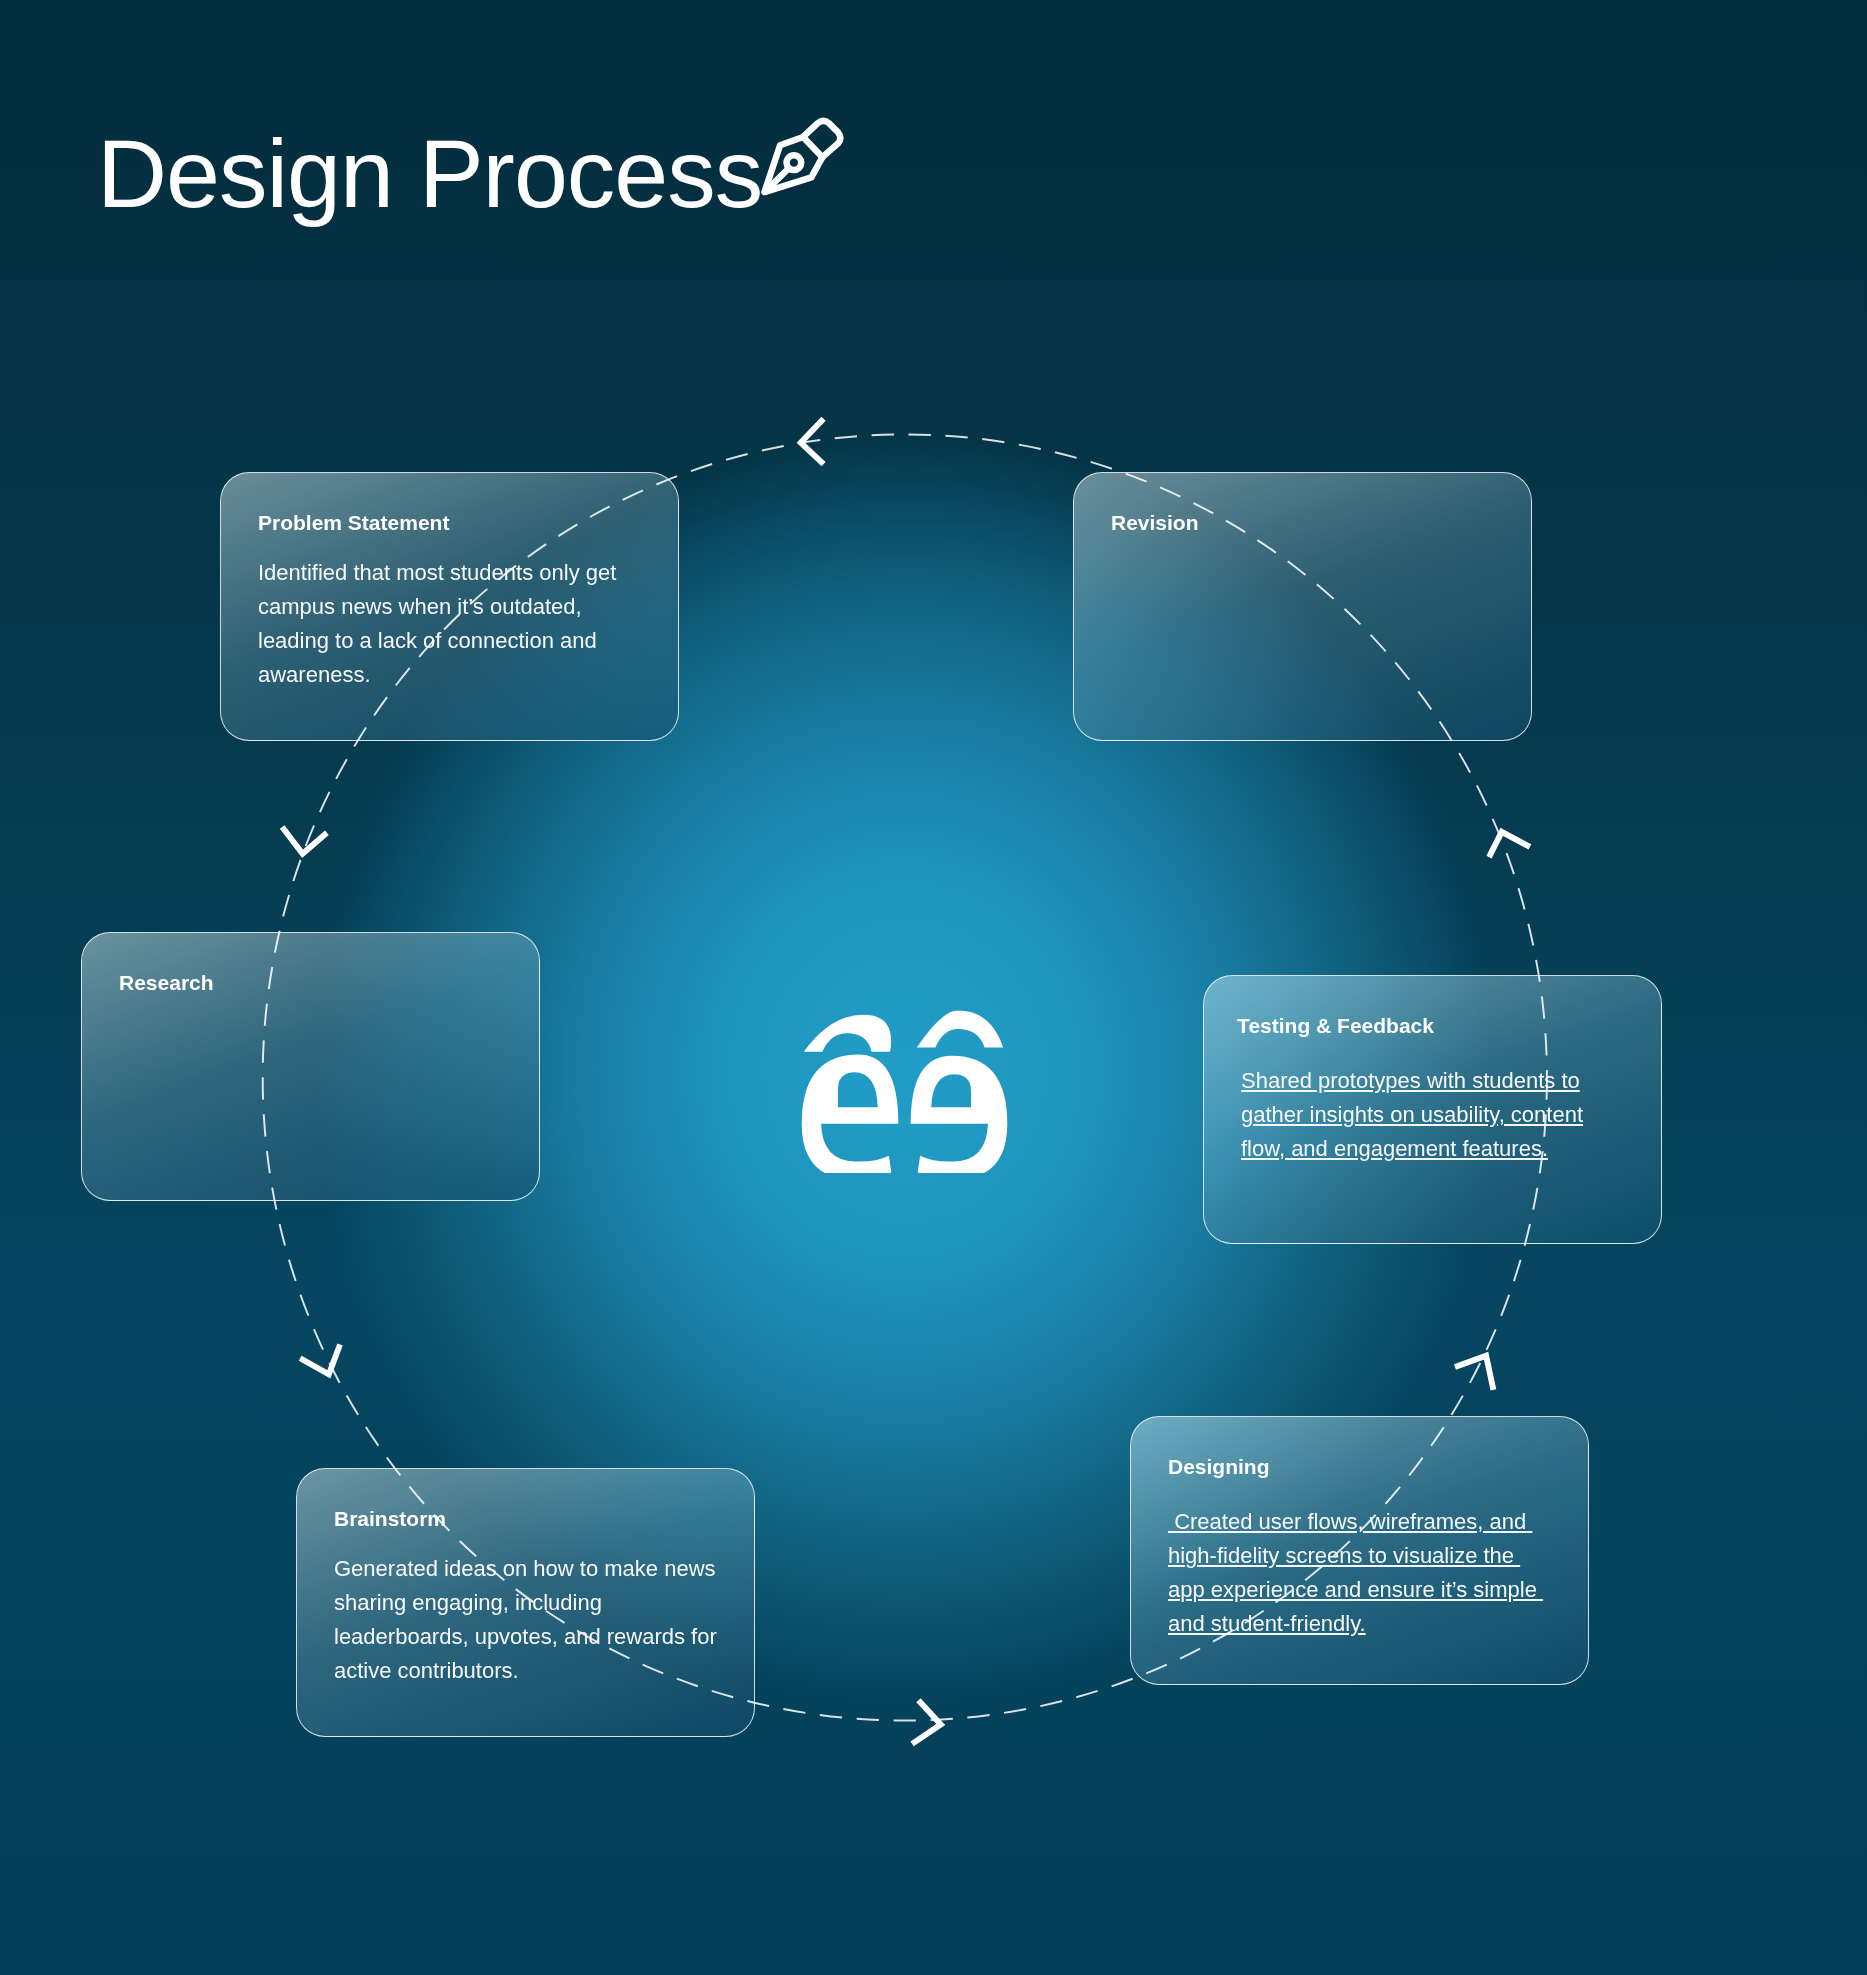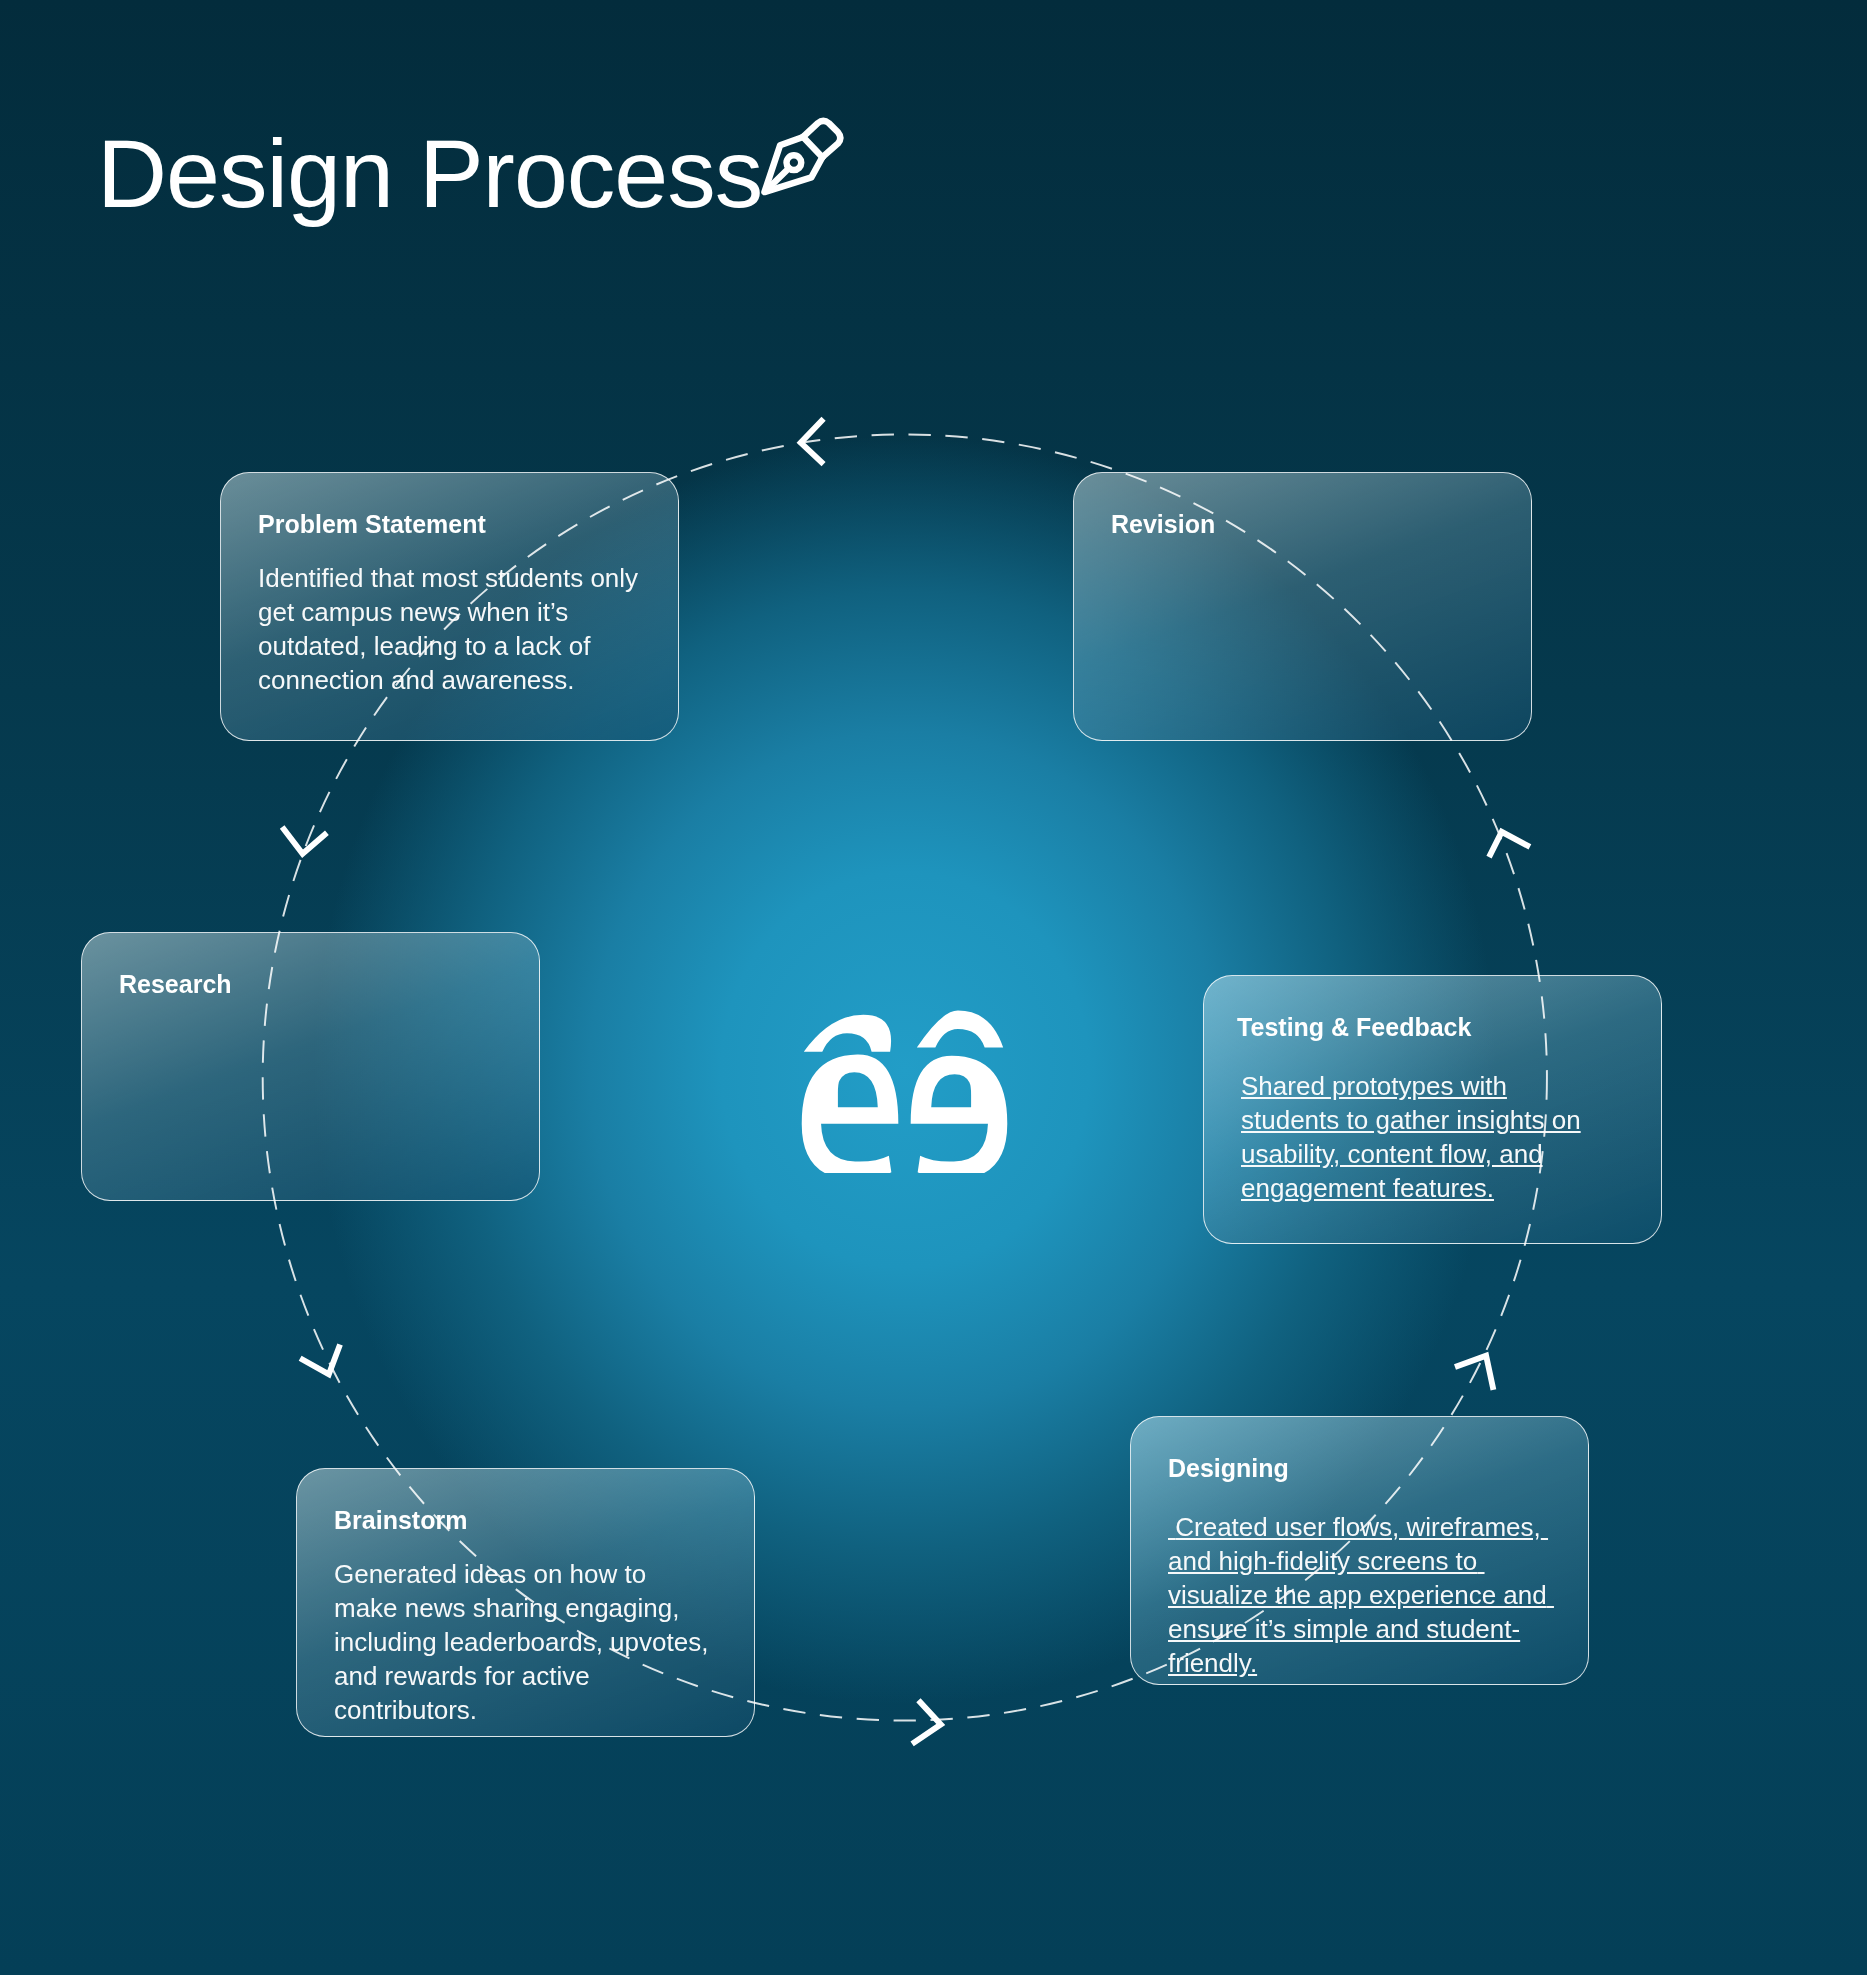--- a/index.html
+++ b/index.html
@@ -23,22 +23,22 @@
   svg.ring { position: absolute; left: 0; top: 0; width: 1868px; height: 1975px; pointer-events: none; z-index: 5; }
   .card {
     position: absolute; width: 459px; height: 269px; box-sizing: border-box;
     border: 1.5px solid rgba(255,255,255,0.8); border-radius: 29px;
     background: linear-gradient(160deg, rgba(190,215,220,0.55) 0%, rgba(120,170,190,0.35) 45%, rgba(20,80,110,0.55) 100%);
     padding: 38px 37px 0 37px; color: #ffffff; z-index: 3;
   }
   .card.light-left {
     background: linear-gradient(160deg, rgba(170,215,230,0.6) 0%, rgba(110,175,200,0.38) 45%, rgba(20,85,115,0.55) 100%);
   }
-  .card-title { font-size: 25px; font-weight: 700; margin: 0 0 22.4px 0; line-height: 1.1; }
-  .card-body { font-size: 26px; line-height: 34px; font-weight: 400; margin: 0; opacity: 0.96; }
+  .card-title { font-size: 21px; font-weight: 700; margin: 0 0 22.4px 0; line-height: 1.1; }
+  .card-body { font-size: 22px; line-height: 34px; font-weight: 400; margin: 0; opacity: 0.96; }
   .logo-mark { position: absolute; left: 778px; top: 988px; width: 253px; height: 185px; z-index: 2; }
 </style>
 </head>
 <body>
 
 <div class="bg"></div>
 
 <div class="title">Design Process</div>
 
 <svg class="pen-icon" viewBox="0 0 220 200" fill="none" stroke="#ffffff" stroke-width="14" stroke-linejoin="round" stroke-linecap="round">

